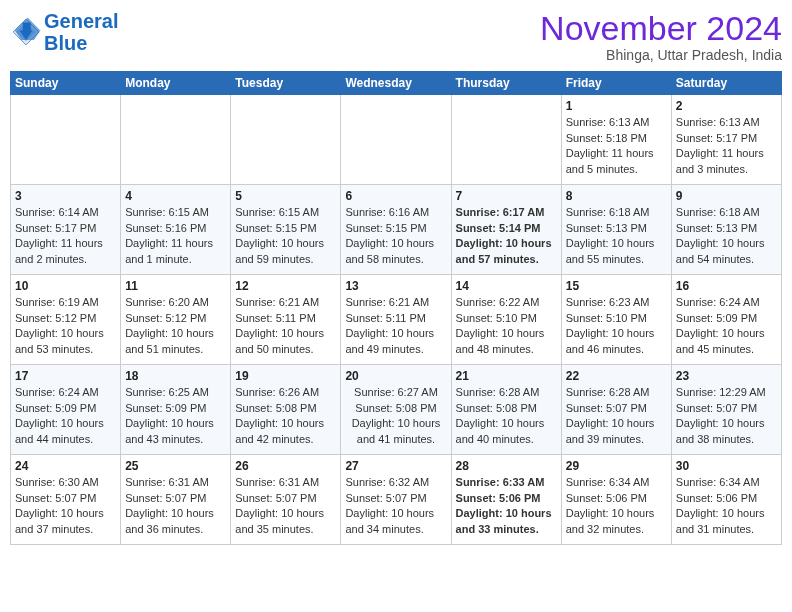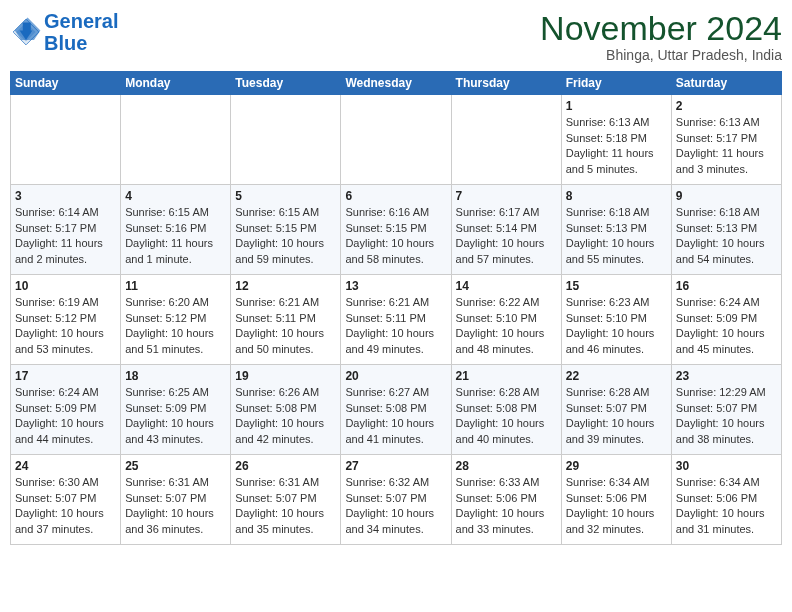--- a/index.html
+++ b/index.html
@@ -34,21 +34,21 @@
       width: 32px;
       height: 32px;
       position: relative;
     }
     .title-block {
       text-align: right;
     }
     .month-title {
       font-size: 34px;
       font-weight: 300;
-      color: #14532d;
+      color: #6d28d9;
       line-height: 1.1;
     }
     .location-title {
       font-size: 14px;
       color: #555;
       font-weight: normal;
     }
     table {
       width: 100%;
       border-collapse: collapse;
@@ -167,21 +167,21 @@
 Daylight: 10 hours and 59 minutes.</div>
         </td>
         <td>
           <div class="day-num">6</div>
           <div class="day-info" style="white-space: pre-line;">Sunrise: 6:16 AM
 Sunset: 5:15 PM
 Daylight: 10 hours and 58 minutes.</div>
         </td>
         <td>
           <div class="day-num">7</div>
-          <div class="day-info" style="white-space: pre-line;">Sunrise: 6:17 AM
+          <div class="day-info" style="white-space: pre-line; font-weight: bold;">Sunrise: 6:17 AM
 Sunset: 5:14 PM
 Daylight: 10 hours and 57 minutes.</div>
         </td>
         <td>
           <div class="day-num">8</div>
           <div class="day-info" style="white-space: pre-line;">Sunrise: 6:18 AM
 Sunset: 5:13 PM
 Daylight: 10 hours and 55 minutes.</div>
         </td>
         <td>
@@ -249,21 +249,21 @@
 Daylight: 10 hours and 43 minutes.</div>
         </td>
         <td>
           <div class="day-num">19</div>
           <div class="day-info" style="white-space: pre-line;">Sunrise: 6:26 AM
 Sunset: 5:08 PM
 Daylight: 10 hours and 42 minutes.</div>
         </td>
         <td>
           <div class="day-num">20</div>
-          <div class="day-info" style="white-space: pre-line;">Sunrise: 6:27 AM
+          <div class="day-info" style="white-space: pre-line; text-align: center;">Sunrise: 6:27 AM
 Sunset: 5:08 PM
 Daylight: 10 hours and 41 minutes.</div>
         </td>
         <td>
           <div class="day-num">21</div>
           <div class="day-info" style="white-space: pre-line;">Sunrise: 6:28 AM
 Sunset: 5:08 PM
 Daylight: 10 hours and 40 minutes.</div>
         </td>
         <td>
@@ -299,21 +299,21 @@
 Daylight: 10 hours and 35 minutes.</div>
         </td>
         <td>
           <div class="day-num">27</div>
           <div class="day-info" style="white-space: pre-line;">Sunrise: 6:32 AM
 Sunset: 5:07 PM
 Daylight: 10 hours and 34 minutes.</div>
         </td>
         <td>
           <div class="day-num">28</div>
-          <div class="day-info" style="white-space: pre-line;">Sunrise: 6:33 AM
+          <div class="day-info" style="white-space: pre-line; font-weight: bold;">Sunrise: 6:33 AM
 Sunset: 5:06 PM
 Daylight: 10 hours and 33 minutes.</div>
         </td>
         <td>
           <div class="day-num">29</div>
           <div class="day-info" style="white-space: pre-line;">Sunrise: 6:34 AM
 Sunset: 5:06 PM
 Daylight: 10 hours and 32 minutes.</div>
         </td>
         <td>

